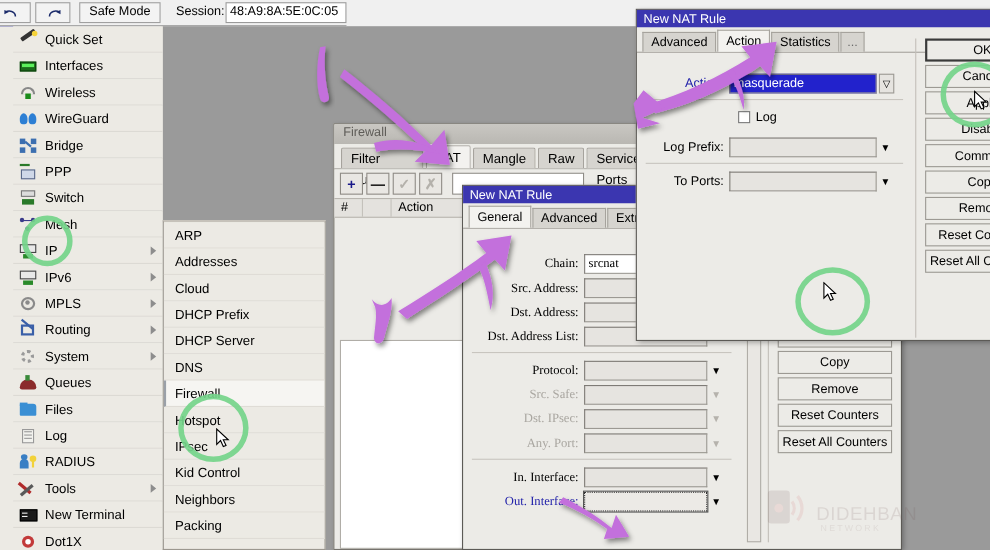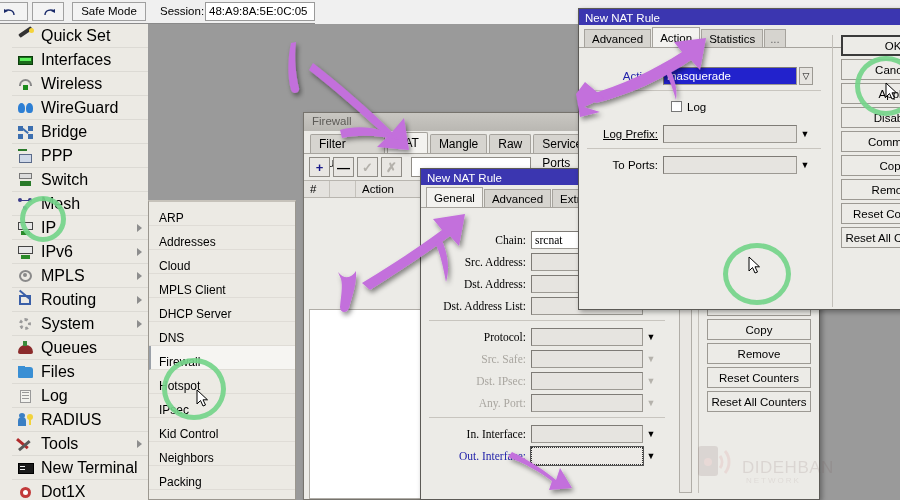--- a/index.html
+++ b/index.html
@@ -40,21 +40,21 @@
   
   .sidebar {
     position:absolute; left:0; top:24px; width:148px; height:476px;
     background:#eceae4; border-right:1px solid #b4b0a8;
   }
   .side-accent { position:absolute; left:0; top:24px; width:12px; height:476px; background:#2a2ab4; }
   .side-list { position:absolute; left:12px; top:0; width:136px; }
   .side-item {
     position:relative; height:24px; display:flex; align-items:center;
     border-bottom:1px solid #dcdad4; padding-left:4px;
-    font-size:16px; background:#eceae4;
+    font-size:12px; background:#eceae4;
   }
   .side-item .ico { width:20px; height:16px; margin-right:5px; position:relative; flex:0 0 20px; }
   .side-item .lbl { white-space:nowrap; }
   .side-item .arrow {
     position:absolute; right:6px; top:8px; width:0;height:0;
     border-left:5px solid #8d8d8d; border-top:4px solid transparent; border-bottom:4px solid transparent;
   }
 
   
   .g{position:absolute;}
@@ -102,21 +102,21 @@
   .ico-terminal .g2{left:4px;top:6px;width:5px;height:1px;background:#f0f0f0;box-shadow:0 3px 0 #f0f0f0;}
   .ico-dot1x .g1{left:4px;top:3px;width:11px;height:11px;background:#c23a3a;border-radius:50%;}
   .ico-dot1x .g2{left:7px;top:6px;width:5px;height:5px;background:#fff;border-radius:50%;}
 
   
   .submenu {
     position:absolute; left:148px; top:200px; width:148px; height:300px;
     background:#eceae4; border:1px solid #9b978f; border-top:2px solid #c6c2ba;
   }
   .sub-item {
-    height:24px; display:flex; align-items:flex-end; padding-left:10px;
+    height:24px; display:flex; align-items:center; padding-left:10px;
     font-size:12px; border-bottom:1px solid #dfdcd6; background:#eceae4;
   }
   .sub-item.sel { background:#f6f5f2; border-left:2px solid #9aa0a8; padding-left:8px; }
 
   
   .desktop { position:absolute; left:148px; top:24px; width:752px; height:476px; background:#9a9a9a; }
 
   
   .fw-win {
     position:absolute; left:303px; top:112px; width:318px; height:388px;
@@ -456,21 +456,21 @@
         <div class="sub-item">
           <span>ARP</span>
         </div>
         <div class="sub-item">
           <span>Addresses</span>
         </div>
         <div class="sub-item">
           <span>Cloud</span>
         </div>
         <div class="sub-item">
-          <span>MPLS Client</span>
+          <span>DHCP Prefix</span>
         </div>
         <div class="sub-item">
           <span>DHCP Server</span>
         </div>
         <div class="sub-item">
           <span>DNS</span>
         </div>
         <div class="sub-item sel">
           <span>Firewall</span>
         </div>
@@ -626,21 +626,21 @@
         <div class="form-lbl blue" style="width:84px;">Action:</div>
         <div class="fld sel" style="width:134px;">masquerade</div>
         <div class="caret box">▽</div>
       </div>
       <div class="hr"></div>
       <div class="form-row" style="padding-left:92px;">
         <span style="width:11px;height:11px;background:#fff;border:1px solid #777;display:inline-block;margin-right:5px;"></span>
         <span style="font-size:11.5px;">Log</span>
       </div>
       <div class="form-row" style="margin-top:6px;">
-        <div class="form-lbl" style="width:84px;text-decoration:underline;">Log Prefix:</div>
+        <div class="form-lbl" style="width:84px;">Log Prefix:</div>
         <div class="fld" style="width:134px;"></div>
         <div class="caret">▼</div>
       </div>
       <div class="hr"></div>
       <div class="form-row">
         <div class="form-lbl" style="width:84px;">To Ports:</div>
         <div class="fld" style="width:134px;"></div>
         <div class="caret">▼</div>
       </div>
     </div>

